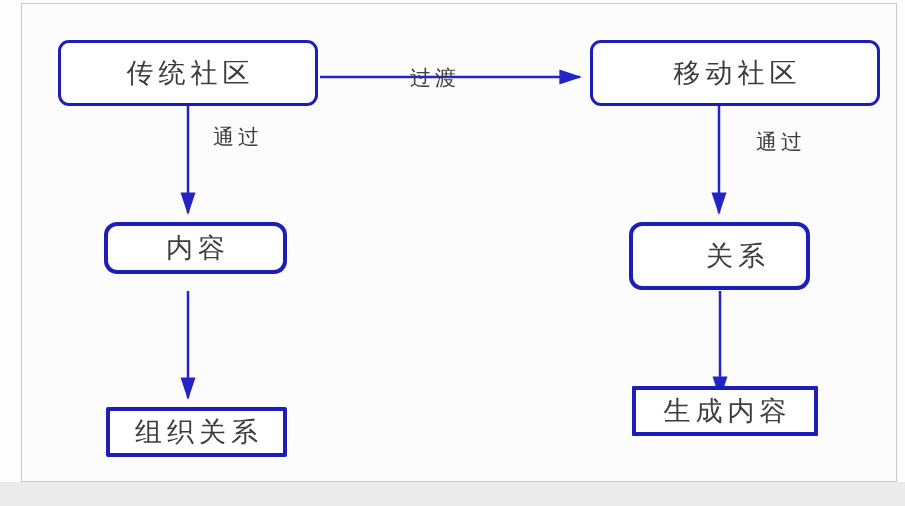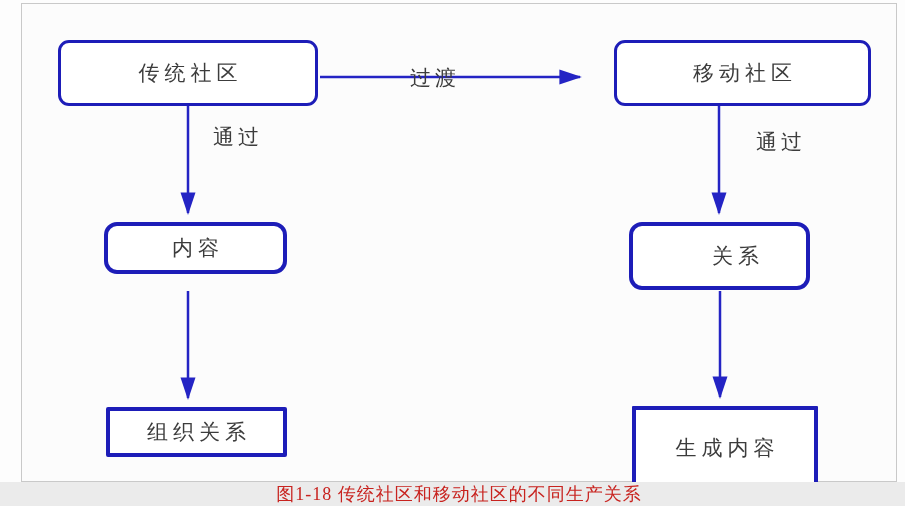--- a/index.html
+++ b/index.html
@@ -48,30 +48,30 @@
   .node{
     position:absolute;
     box-sizing:border-box;
     background:#fff;
     border:3px solid var(--box-border);
     border-radius:11px;
     display:flex;
     align-items:center;
     justify-content:center;
     color:var(--box-text);
-    font-size:21px;
+    font-size:27px;
     letter-spacing:5px;
     text-indent:5px;
   }
   .n-traditional{left:58px;top:40px;width:260px;height:66px;border-width:3px;}
-  .n-mobile{left:590px;top:40px;width:257px;height:66px;border-width:3px;margin-left:24px;}
+  .n-mobile{left:590px;top:40px;width:290px;height:66px;border-width:3px;}
   .n-content{left:104px;top:222px;width:183px;height:52px;border-width:4px;border-radius:13px;}
   .n-relation{left:629px;top:222px;width:181px;height:68px;border-width:4px;border-radius:13px;padding-left:32px;}
   .n-org{left:106px;top:407px;width:181px;height:50px;border-width:4px;border-radius:2px;}
-  .n-gen{left:632px;top:406px;width:186px;height:84px;border-width:4px;border-radius:1px;}
+  .n-gen{left:632px;top:386px;width:186px;height:50px;border-width:4px;border-radius:1px;}
   .edge-label{
     position:absolute;
     color:var(--label-text);
     font-size:21px;
     letter-spacing:4px;
     white-space:nowrap;
   }
   .l-transition{left:410px;top:24px;margin-top:40px;}
   .l-pass-left{left:213px;top:123px;}
   .l-pass-right{left:756px;top:128px;}
@@ -129,15 +129,14 @@
   </div>
   <div class="node n-gen">
     <span>生成内容</span>
   </div>
 
   <div class="edge-label l-transition">过渡</div>
   <div class="edge-label l-pass-left">通过</div>
   <div class="edge-label l-pass-right">通过</div>
 
   <div class="caption-strip"></div>
-  <div class="caption">图1-18 传统社区和移动社区的不同生产关系</div>
 
 </div>
 
 </body></html>

